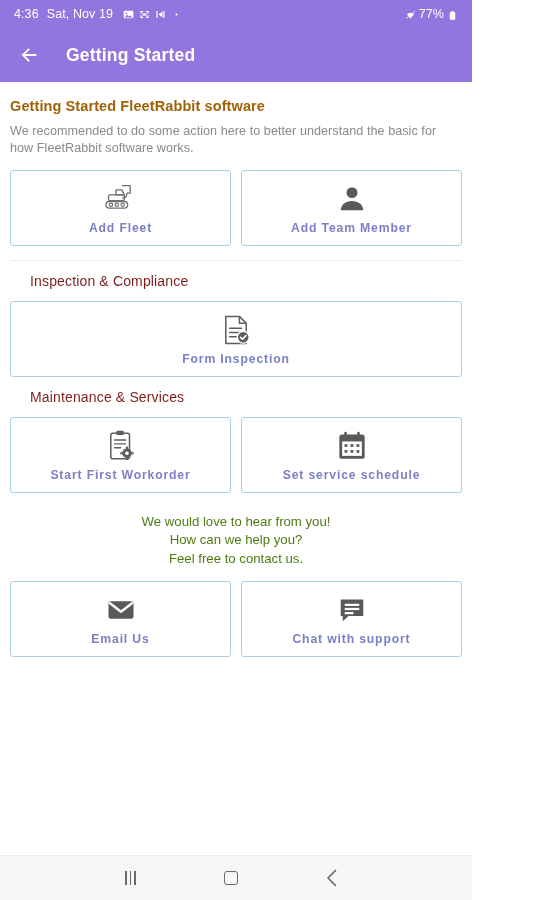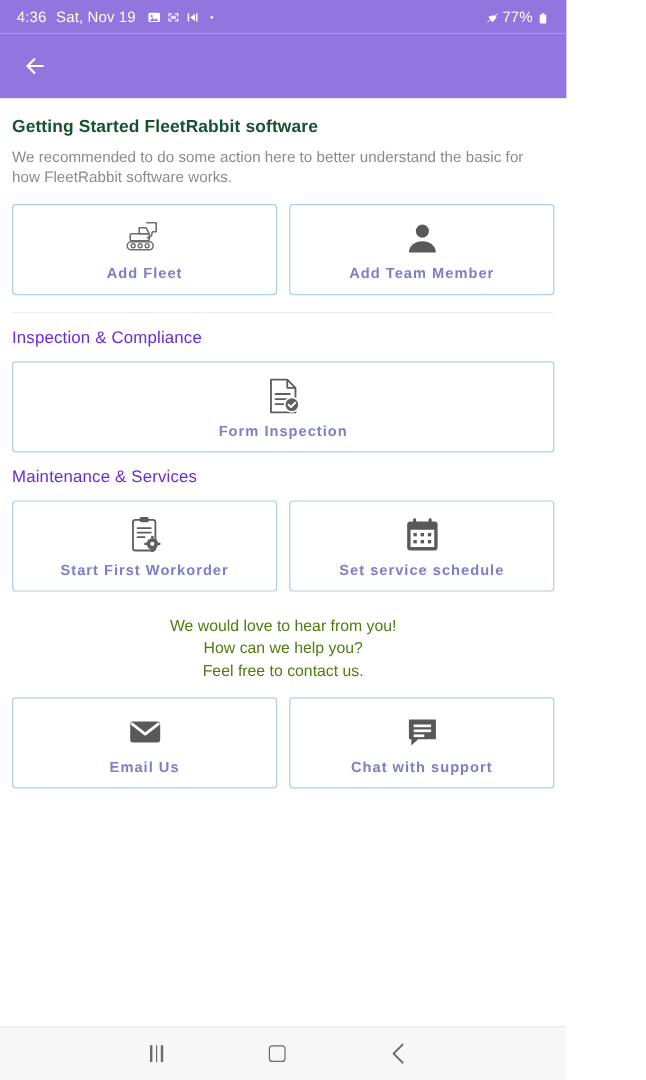--- a/index.html
+++ b/index.html
@@ -28,21 +28,21 @@
   .appbar {
     height: 54px; background: #9275DE; color:#fff;
     display:flex; align-items:center; padding: 0 18px; gap: 26px;
   }
   .back-arrow { width:22px; height:22px; cursor:pointer; display:flex; align-items:center; }
   .appbar-title { font-size: 17.5px; font-weight: bold; letter-spacing:.2px; }
 
   
   .content { flex: 1; background:#fff; padding: 0 10px; overflow:hidden; }
   .intro-title {
-    font-size: 14.5px; font-weight: bold; color:#14532d;
+    font-size: 14.5px; font-weight: bold; color:#a16207;
     margin-top: 16px; letter-spacing:.1px;
   }
   .intro-desc {
     font-size: 12.6px; color:#8a8a8a; line-height:1.38; margin-top: 9px;
     letter-spacing:.05px;
   }
 
   .card-row { display:flex; gap:10px; margin-top:12px; }
   .card {
     flex:1; border:1.5px solid #a9d0e8; border-radius:3px;
@@ -50,21 +50,21 @@
     display:flex; flex-direction:column; align-items:center; justify-content:center;
     gap:4px; cursor:pointer;font-weight:bold;
   }
   .card-icon { height:36px; display:flex; align-items:center; justify-content:center; }
   .card-label {
     font-size: 12.2px; color:#7b7fc6; letter-spacing:.85px;
   }
 
   .divider { height:1px; background:#ededed; margin: 14px 0 0 0; }
   .section-title {
-    font-size: 14px; color:#6d28d9; margin-top: 12px; letter-spacing:.15px;
+    font-size: 14px; color:#7f1d1d; margin-top: 12px; letter-spacing:.15px;margin-left:20px;
   }
 
   .contact-block {
     text-align:center; margin-top: 20px; color:#4d7c0f;
     font-size: 13.2px; line-height: 1.42;
   }
 
   
   .navbar {
     height: 45px; background:#f7f7f7; border-top:1px solid #ececec;
@@ -117,20 +117,21 @@
         </svg>
     </div>
   </div>
 
   <div class="appbar">
     <div class="back-arrow">
       <svg width="22" height="22" viewBox="0 0 24 24">
           <path d="M20 11H7.8l5.1-5.1L11.5 4.5 4 12l7.5 7.5 1.4-1.4L7.8 13H20z" fill="#ffffff"></path>
         </svg>
     </div>
+    <div class="appbar-title">Getting Started</div>
   </div>
 
   <div class="content">
 
     <div class="intro-title">Getting Started FleetRabbit software</div>
     <div class="intro-desc">We recommended to do some action here to better understand the basic for how FleetRabbit software works.</div>
 
     <div class="card-row">
       <div class="card">
         <div class="card-icon">

